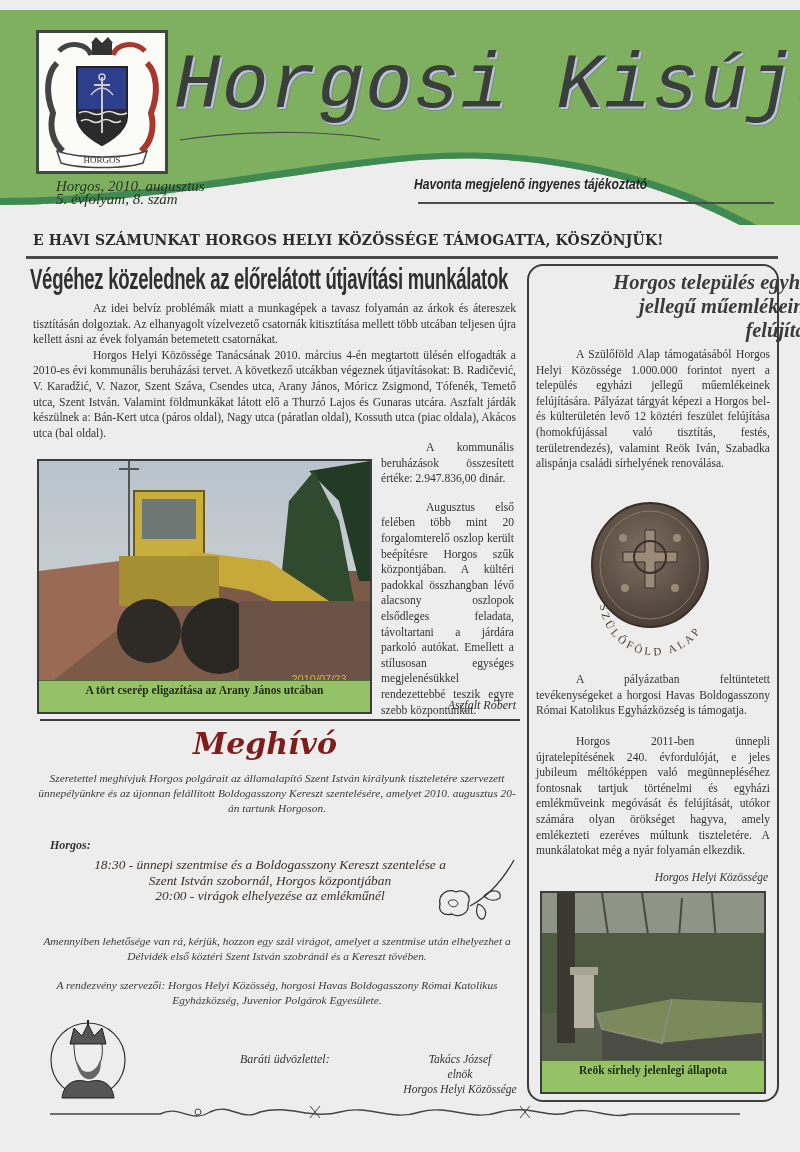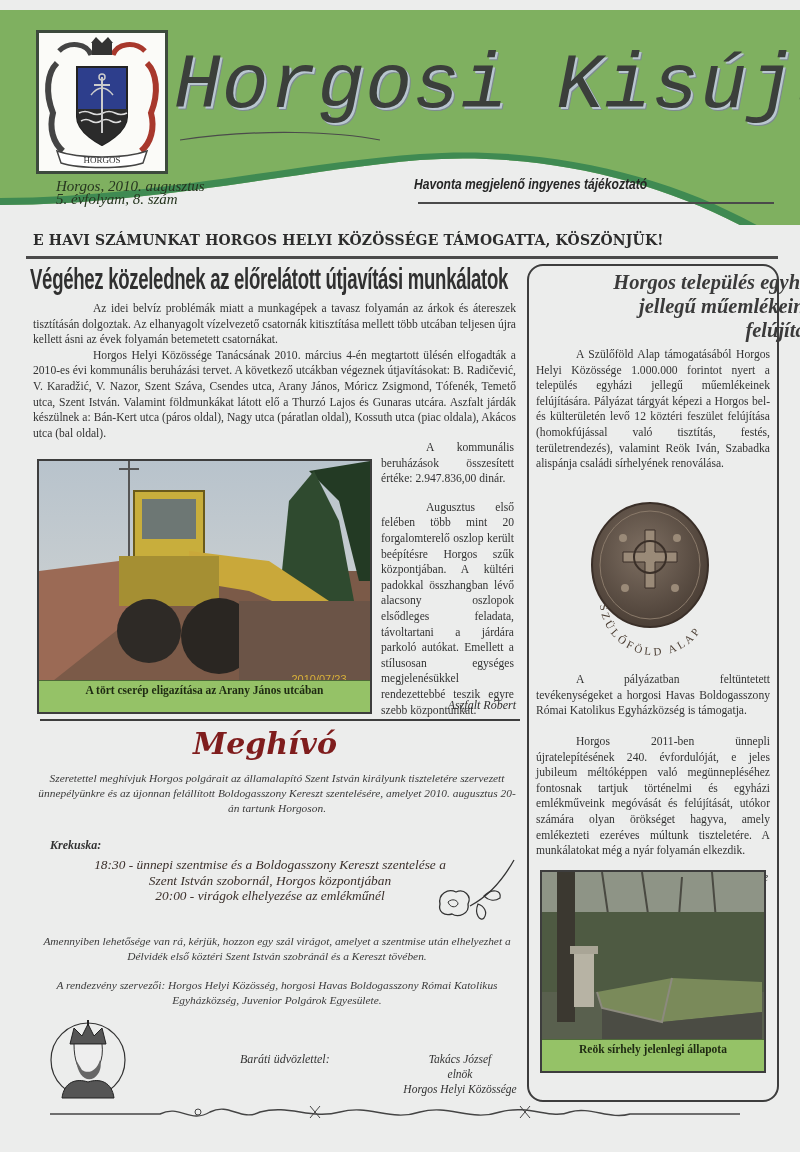--- a/index.html
+++ b/index.html
@@ -104,21 +104,21 @@
     font-family: "Liberation Serif", serif; font-style: italic; font-weight: bold;
     font-size: 20.5px; line-height: 24px; color: #3a3a3a; margin-left: 48px;
   }
   .rtext { position: absolute; left: 536px; width: 234px; }
   .seal { position: absolute; left: 575px; top: 500px; }
   .author2 {
     position: absolute; left: 536px; top: 871px; width: 232px; text-align: right;
     font-style: italic; font-size: 11.5px; color: #333;
   }
   .photo2 {
-    position: absolute; left: 540px; top: 870px; width: 226px; height: 203px;
+    position: absolute; left: 540px; top: 891px; width: 226px; height: 203px;
     border: 2px solid #3d3d3d; overflow: hidden; background: #c2410c;
   }
 </style>
 </head>
 <body>
 
 <div class="page">
 
   <div class="masthead">
     <svg class="mast-svg" width="800" height="225">
@@ -194,21 +194,21 @@
 
   <div class="side1 body-text">
     <p class="indent" style="text-indent:45px;">A kommunális beruházások összesített értéke: 2.947.836,00 dinár.</p>
     <p class="indent" style="text-indent:45px;">Augusztus első felében több mint 20 forgalomterelő oszlop került beépítésre Horgos szűk központjában. A kültéri padokkal összhangban lévő alacsony oszlopok elsődleges feladata, távoltartani a járdára parkoló autókat. Emellett a stílusosan egységes megjelenésükkel rendezettebbé teszik egyre szebb központunkat.</p>
   </div>
   <div class="author1">Aszfalt Róbert</div>
   <div class="rule-mid"></div>
 
   <h2 class="meghivo">Meghívó</h2>
   <p class="inv-intro italic-block">Szeretettel meghívjuk Horgos polgárait az államalapító Szent István királyunk tiszteletére szervezett ünnepélyünkre és az újonnan felállított Boldogasszony Kereszt szentelésére, amelyet 2010. augusztus 20-án tartunk Horgoson.</p>
-  <div class="program-label">Krekuska:</div>
+  <div class="program-label">Horgos:</div>
   <div class="program-list">
     <div>18:30 - ünnepi szentmise és a Boldogasszony Kereszt szentelése a</div>
     <div>Szent István szobornál, Horgos központjában</div>
     <div>20:00 - virágok elhelyezése az emlékműnél</div>
   </div>
   <svg class="rose" width="84" height="66" viewBox="0 0 84 66">
     <path d="M80 2 C70 20 55 38 36 48" stroke="#333" stroke-width="1.3" fill="none"></path>
     <path d="M50 38 C58 30 68 32 66 40 C60 44 54 42 50 38 Z" fill="none" stroke="#333" stroke-width="1.2"></path>
     <path d="M44 46 C40 56 46 64 50 60 C54 54 50 48 44 46 Z" fill="none" stroke="#333" stroke-width="1.2"></path>
     <path d="M6 46 C4 36 14 30 22 34 C30 30 38 38 34 46 C36 56 24 60 18 56 C10 58 4 54 6 46 Z" fill="none" stroke="#333" stroke-width="1.3"></path>

